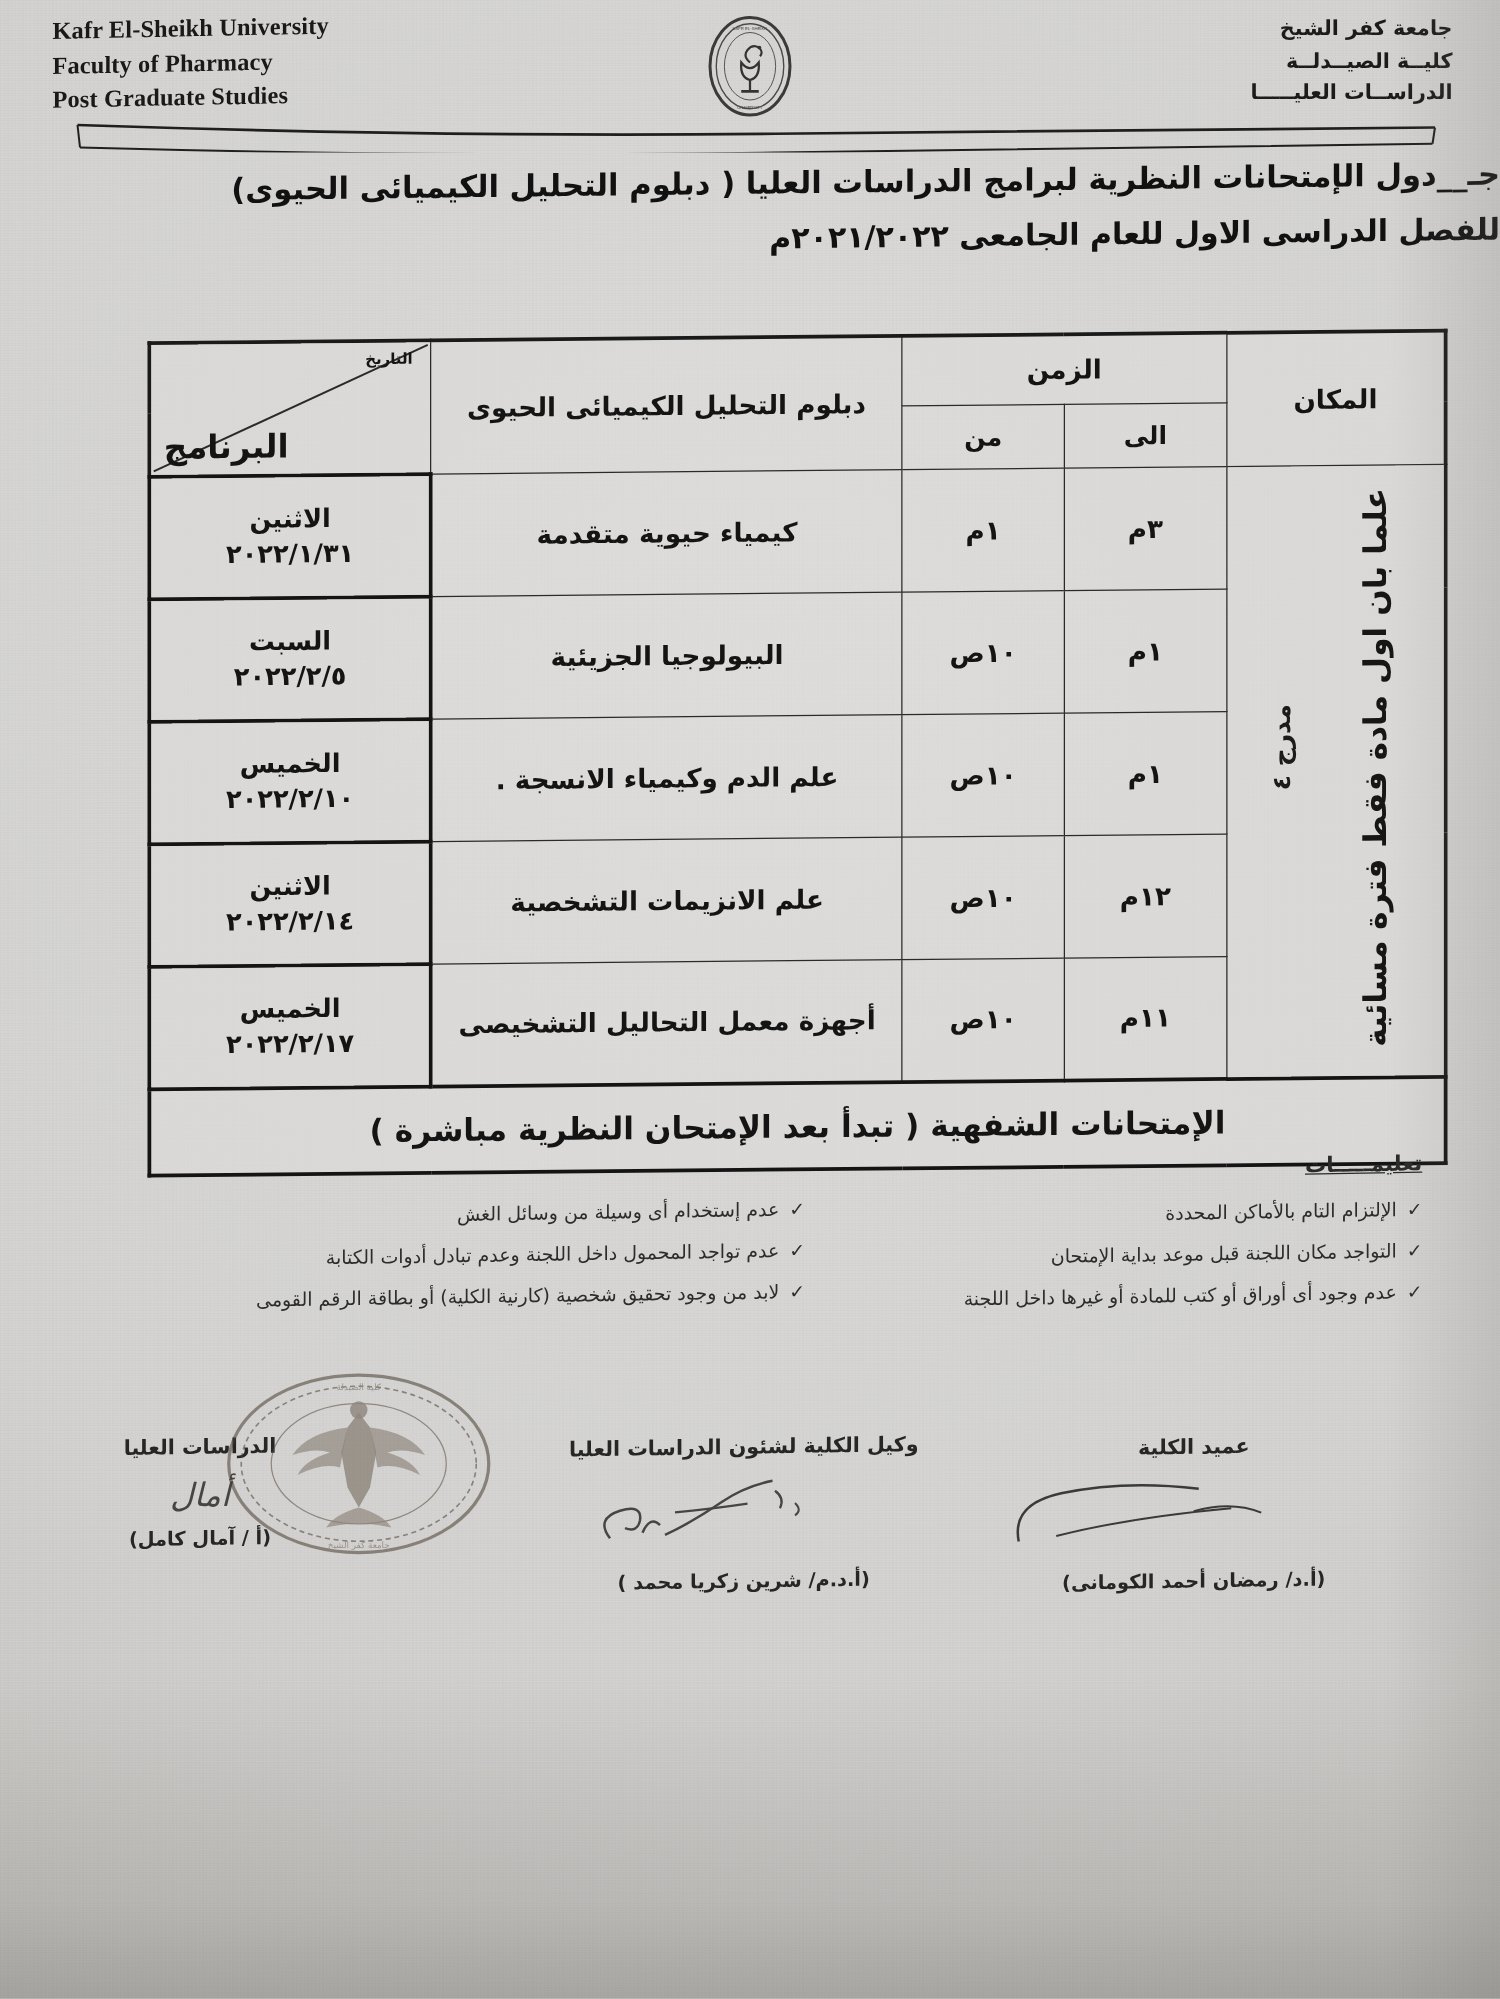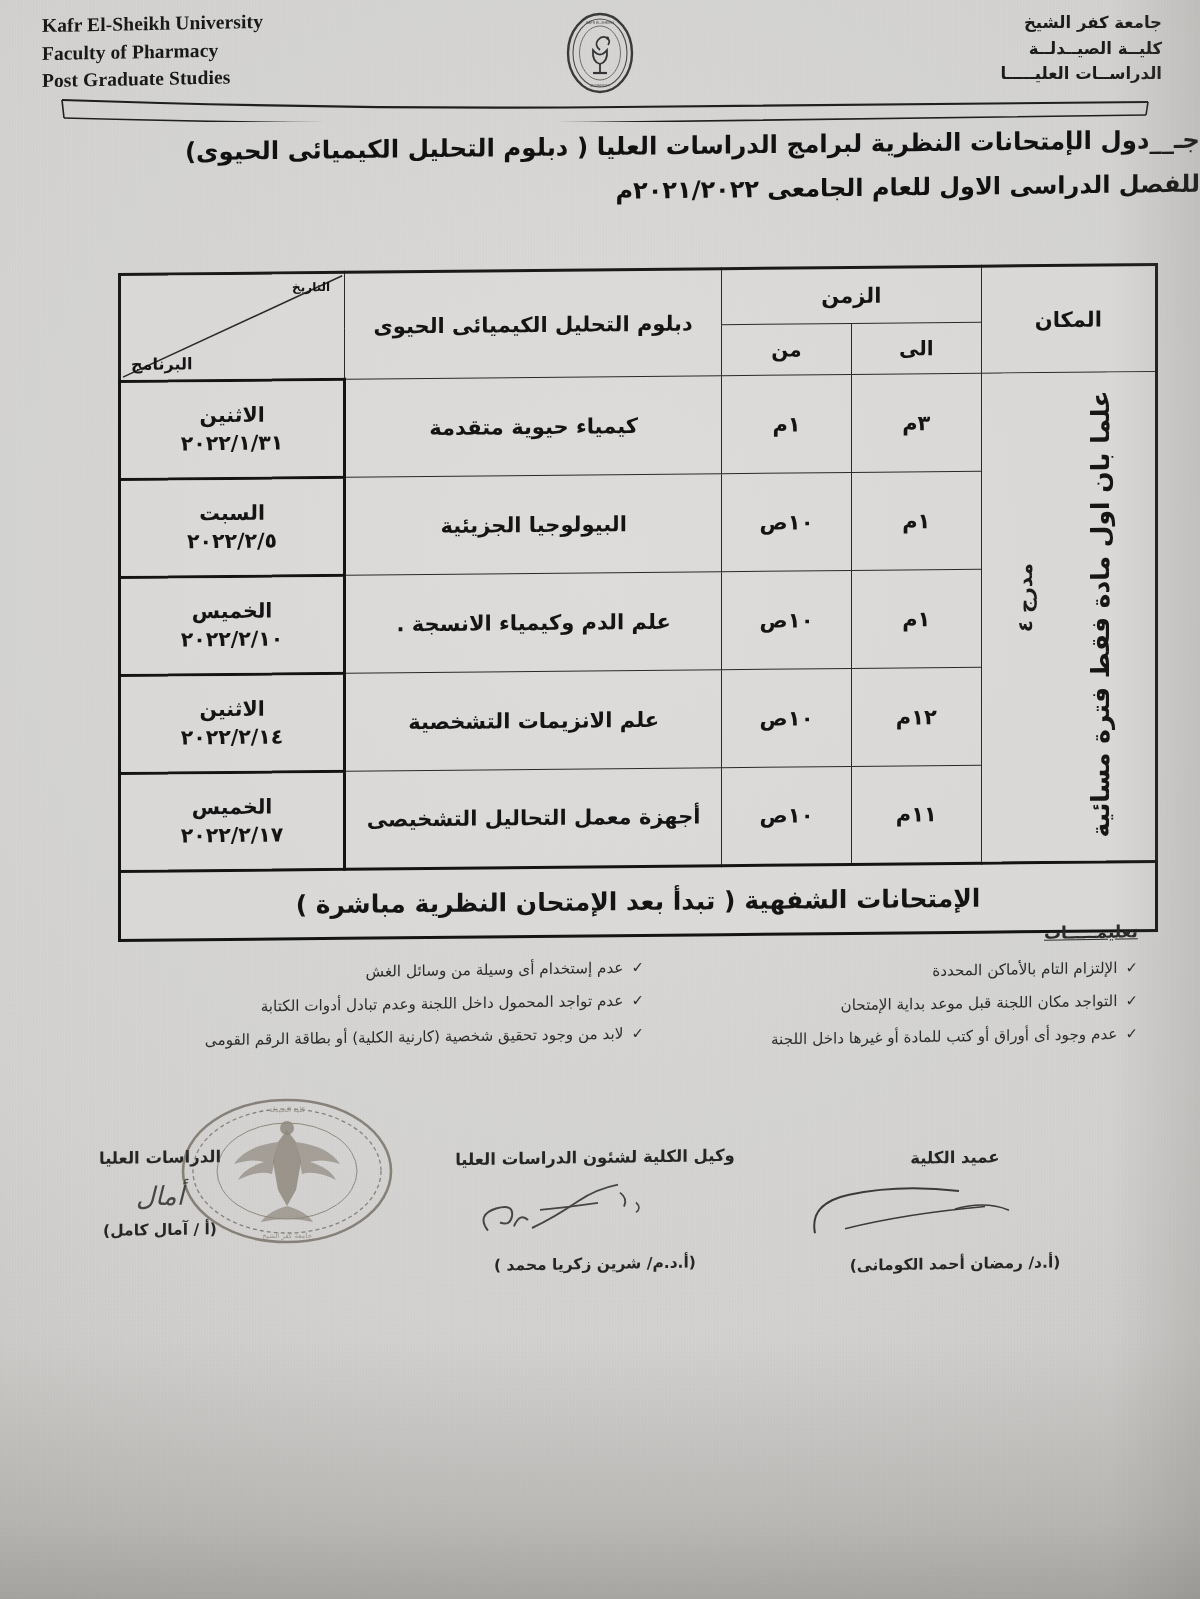--- a/index.html
+++ b/index.html
@@ -116,21 +116,21 @@
   .rowcell{height:95px;font-size:20.5px;}
   .subjcell{font-size:21px;font-weight:600;}
   .timecell{font-size:21px;}
 
   
   .diag{position:relative;height:104px;}
   .diag .dline{
     position:absolute;inset:0;
   }
   .diag .lbl-a{position:absolute;top:6px;right:14px;font-size:12px;}
-  .diag .lbl-b{position:absolute;bottom:6px;left:10px;font-size:16px;}
+  .diag .lbl-b{position:absolute;bottom:6px;left:10px;font-size:26px;}
 
   
   .vcell{position:relative;}
   .vtext{
     writing-mode:vertical-rl;
     transform:rotate(180deg);
     font-size:25px;
     font-weight:bold;
     letter-spacing:1px;
     white-space:nowrap;

